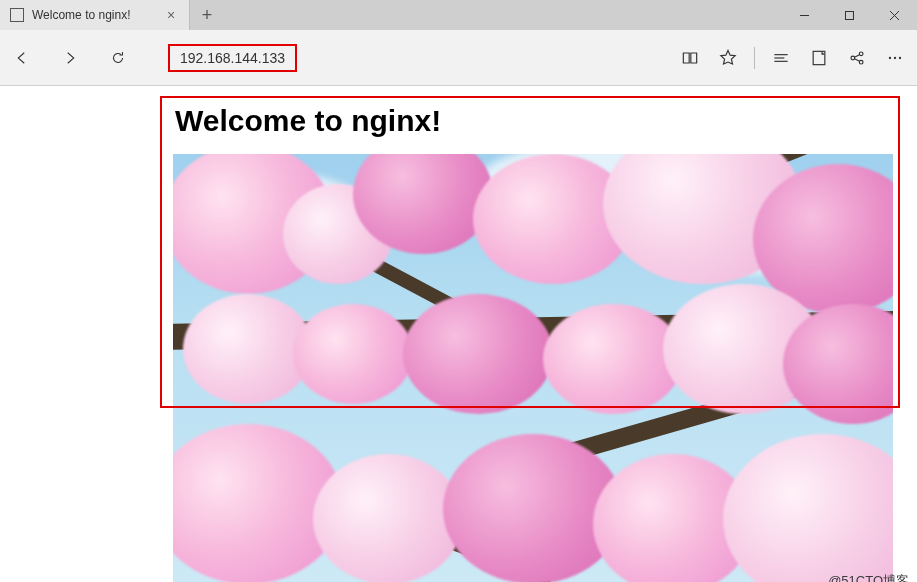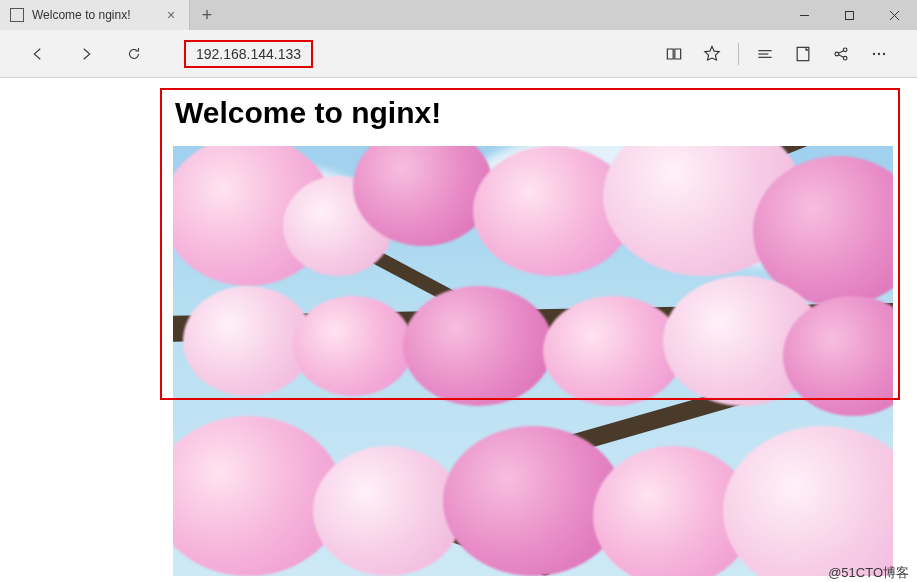--- a/index.html
+++ b/index.html
@@ -51,26 +51,26 @@
     }
     .win-btn {
       width: 45px;
       display: flex; align-items: center; justify-content: center;
       font-size: 13px; color: #333;
     }
     .win-btn svg { width: 11px; height: 11px; }
 
     
     .toolbar {
-      height: 48px;
+      height: 56px;
       background: #f2f2f2;
       border-bottom: 1px solid #d0d0d0;
       display: flex;
       align-items: center;
-      padding: 0 20px;
+      padding: 0 4px;
       gap: 12px;
     }
     .nav-btn {
       width: 36px; height: 36px;
       display: flex; align-items: center; justify-content: center;
       color: #333;
       border-radius: 2px;
     }
     .nav-btn svg { width: 18px; height: 18px; stroke: #333; fill: none; stroke-width: 1.4; }
     .address-area {

